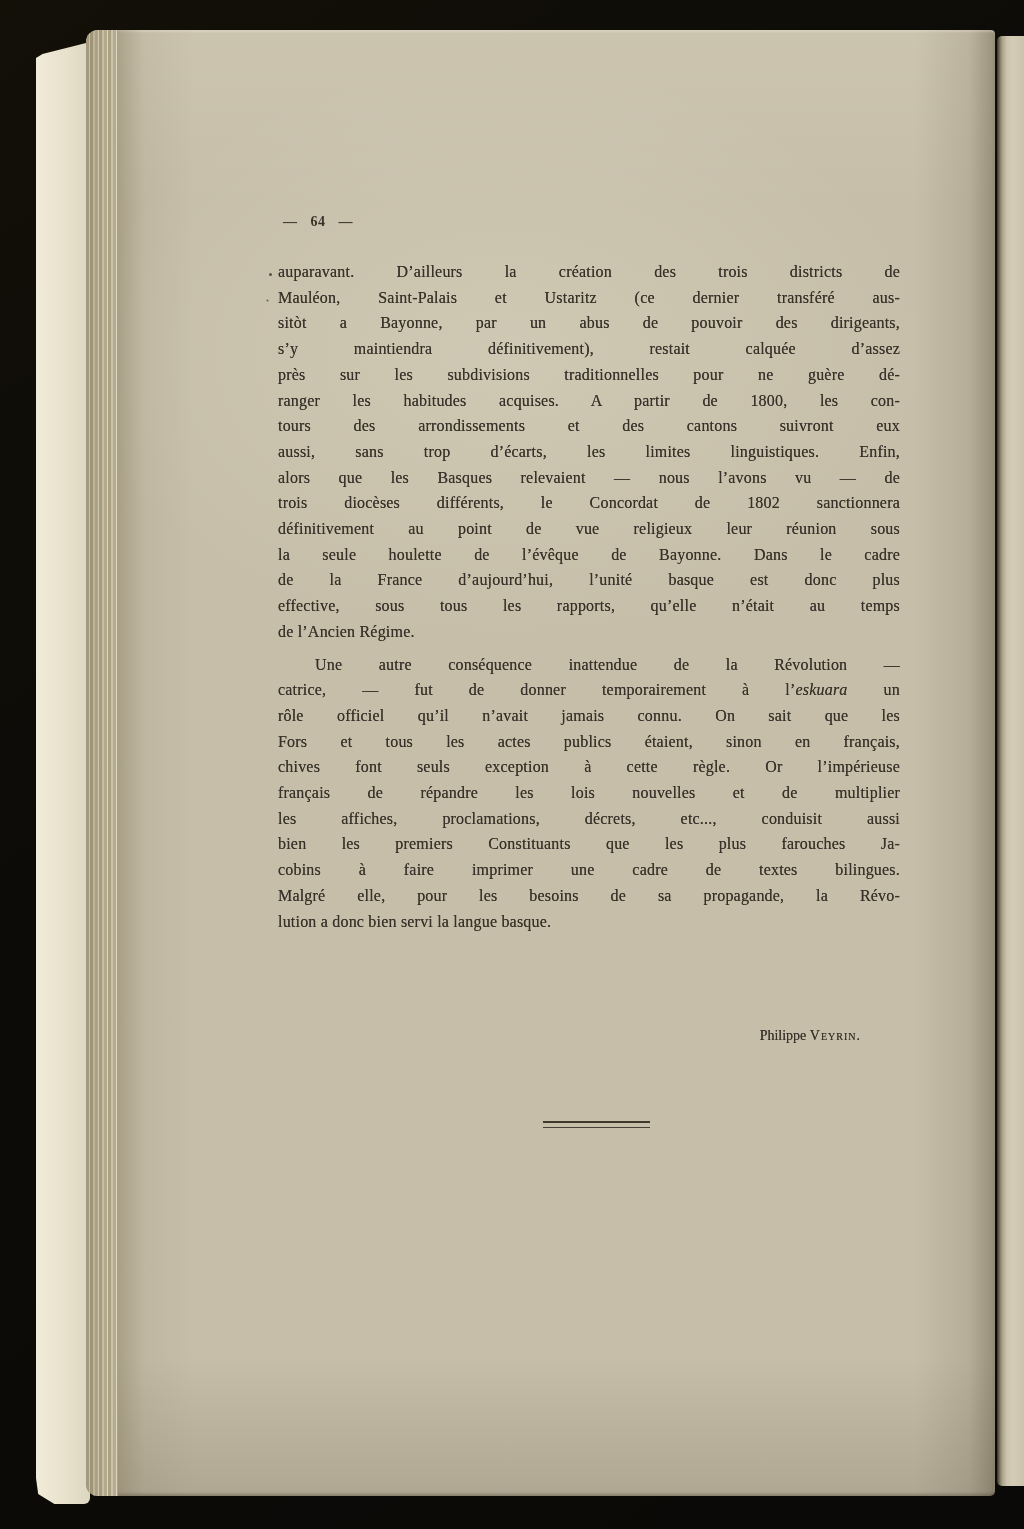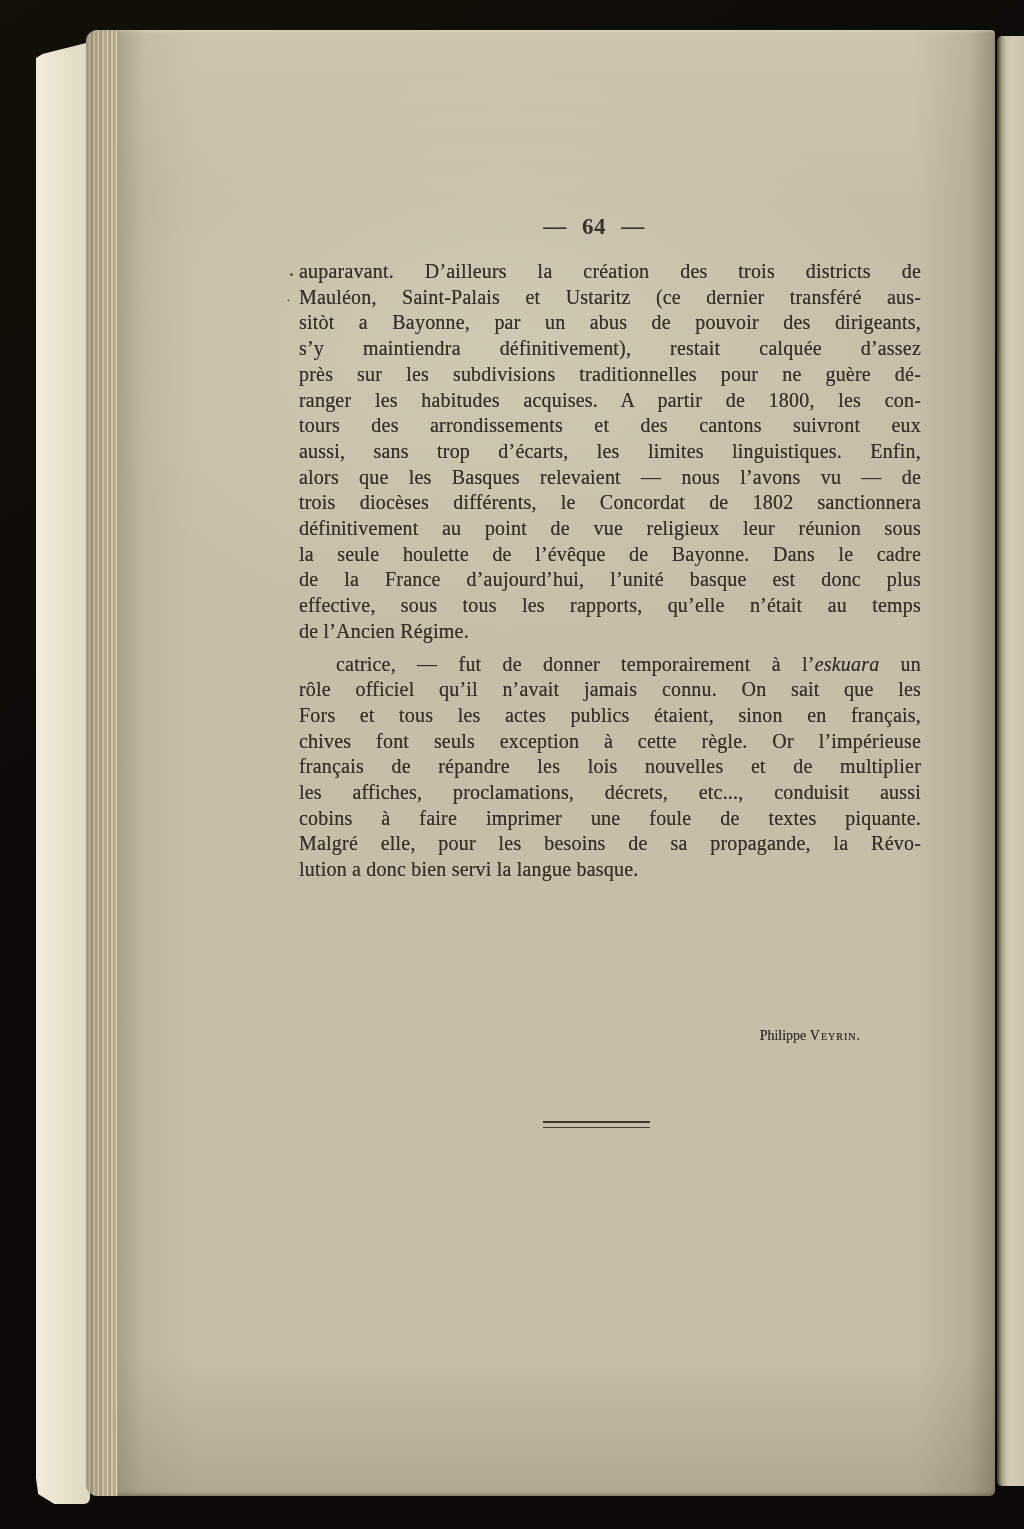--- a/index.html
+++ b/index.html
@@ -65,32 +65,31 @@
     background: linear-gradient(90deg,
       #352f24 0px, #6d6450 2px, #a89f86 5px,
       #cdc5af 10px, #d4ccb6 16px, #cbc3ad 27px);
     border-radius: 5px 0 0 5px;
   }
   
   .page-number {
     position: absolute;
     left: 197px; top: 184px;
     width: 622px;
-    text-align: center;
-    font-size: 23px;
+    font-size: 14px;
     font-weight: 700;
     color: #3a332a;
     word-spacing: 9px;
     letter-spacing: 0.5px;
   }
   .text-block {
     position: absolute;
-    left: 213px; top: 229px;
+    left: 192px; top: 229px;
     width: 622px;
-    font-size: 20px;
+    font-size: 16px;
     line-height: 25.7px;
     color: #37312a;
     letter-spacing: 0.2px;
     text-shadow: 0 0 0.5px rgba(55,48,40,0.75);
   }
   
   .text-block::before {
     content: "";
     position: absolute;
     left: -9px; top: 14px;
@@ -156,27 +155,29 @@
           <div class="line">aussi, sans trop d’écarts, les limites linguistiques. Enfin,</div>
           <div class="line">alors que les Basques relevaient — nous l’avons vu — de</div>
           <div class="line">trois diocèses différents, le Concordat de 1802 sanctionnera</div>
           <div class="line">définitivement au point de vue religieux leur réunion sous</div>
           <div class="line">la seule houlette de l’évêque de Bayonne. Dans le cadre</div>
           <div class="line">de la France d’aujourd’hui, l’unité basque est donc plus</div>
           <div class="line">effective, sous tous les rapports, qu’elle n’était au temps</div>
           <div class="line last">de l’Ancien Régime.</div>
         </div>
         <div class="para indent">
+          <div class="line">Une autre conséquence inattendue de la Révolution —</div>
           <div class="line"><span>catrice, — fut de donner temporairement à l’</span><span class="it">eskuara</span><span> un</span></div>
           <div class="line">rôle officiel qu’il n’avait jamais connu. On sait que les</div>
           <div class="line">Fors et tous les actes publics étaient, sinon en français,</div>
           <div class="line">chives font seuls exception à cette règle. Or l’impérieuse</div>
           <div class="line">français de répandre les lois nouvelles et de multiplier</div>
           <div class="line">les affiches, proclamations, décrets, etc..., conduisit aussi</div>
-          <div class="line">cobins à faire imprimer une foule de textes piquante.</div>
+          <div class="line">bien les premiers Constituants que les plus farouches Ja-</div>
+          <div class="line">cobins à faire imprimer une cadre de textes bilingues.</div>
           <div class="line">Malgré elle, pour les besoins de sa propagande, la Révo-</div>
           <div class="line last">lution a donc bien servi la langue basque.</div>
         </div>
       </div>
 
     <div class="signature">
       <span>Philippe</span>
       <span class="sc">Veyrin.</span>
     </div>
 

